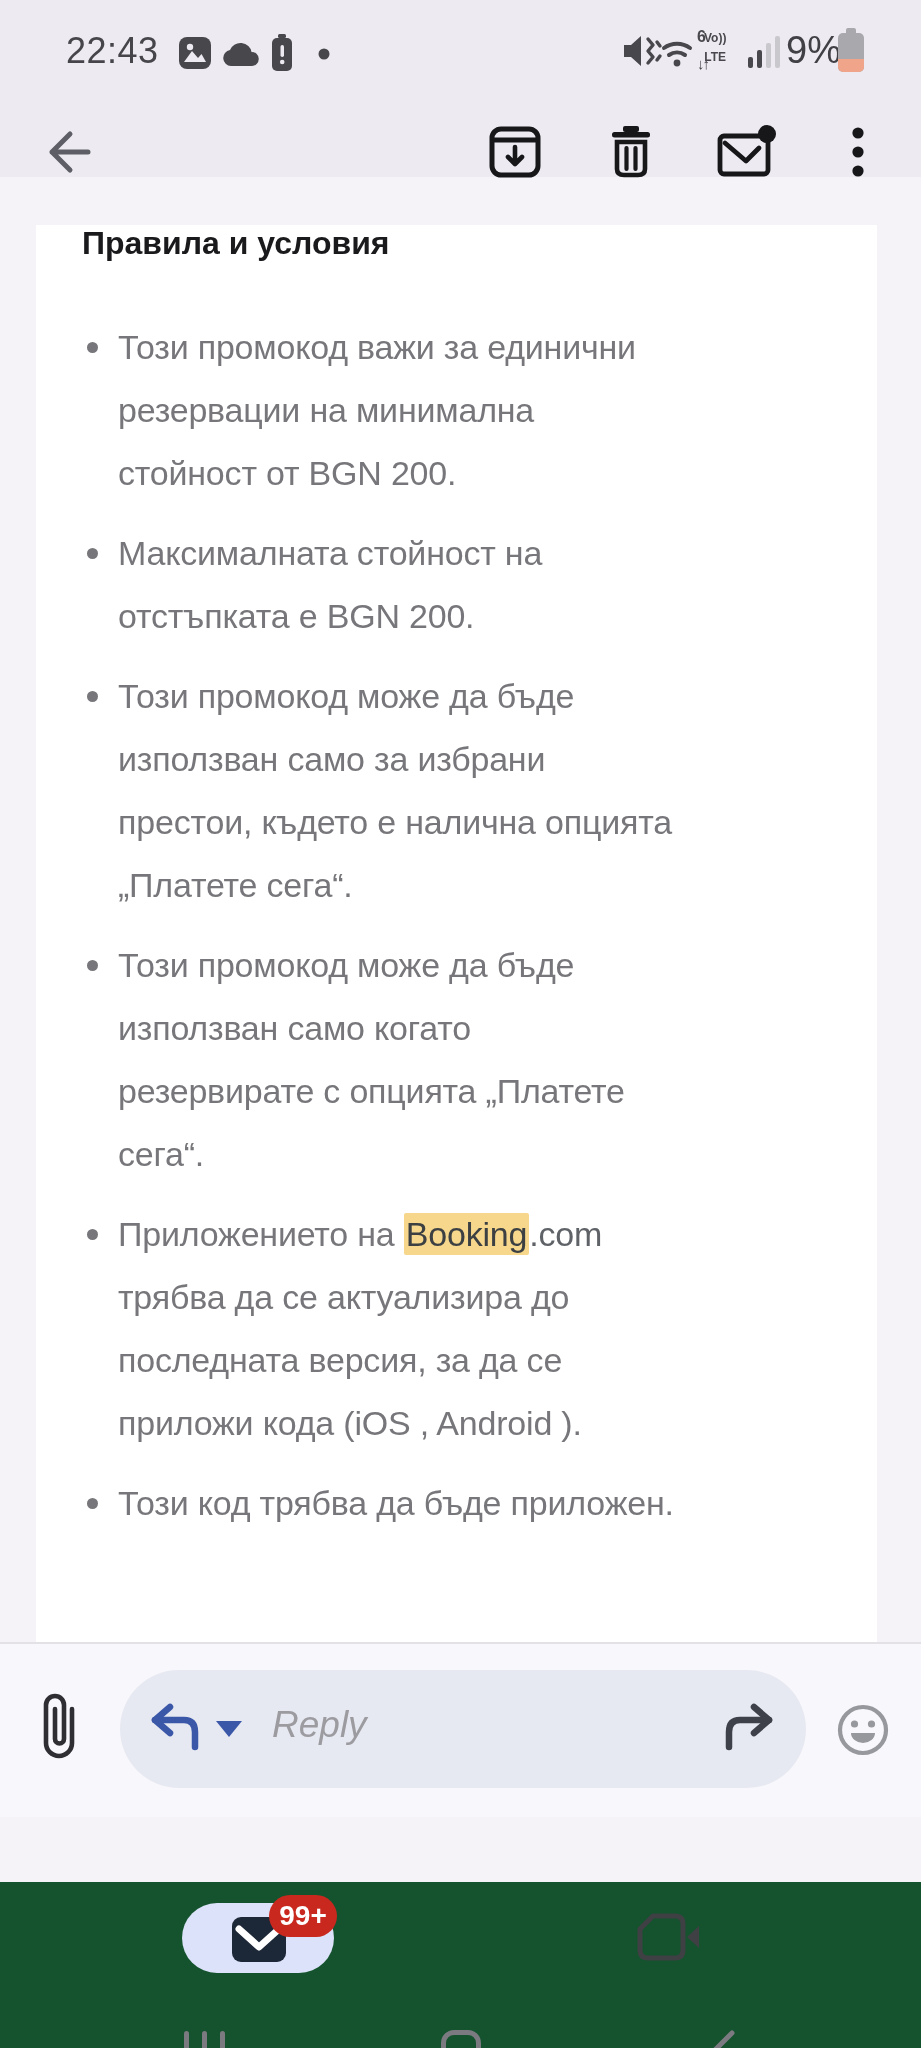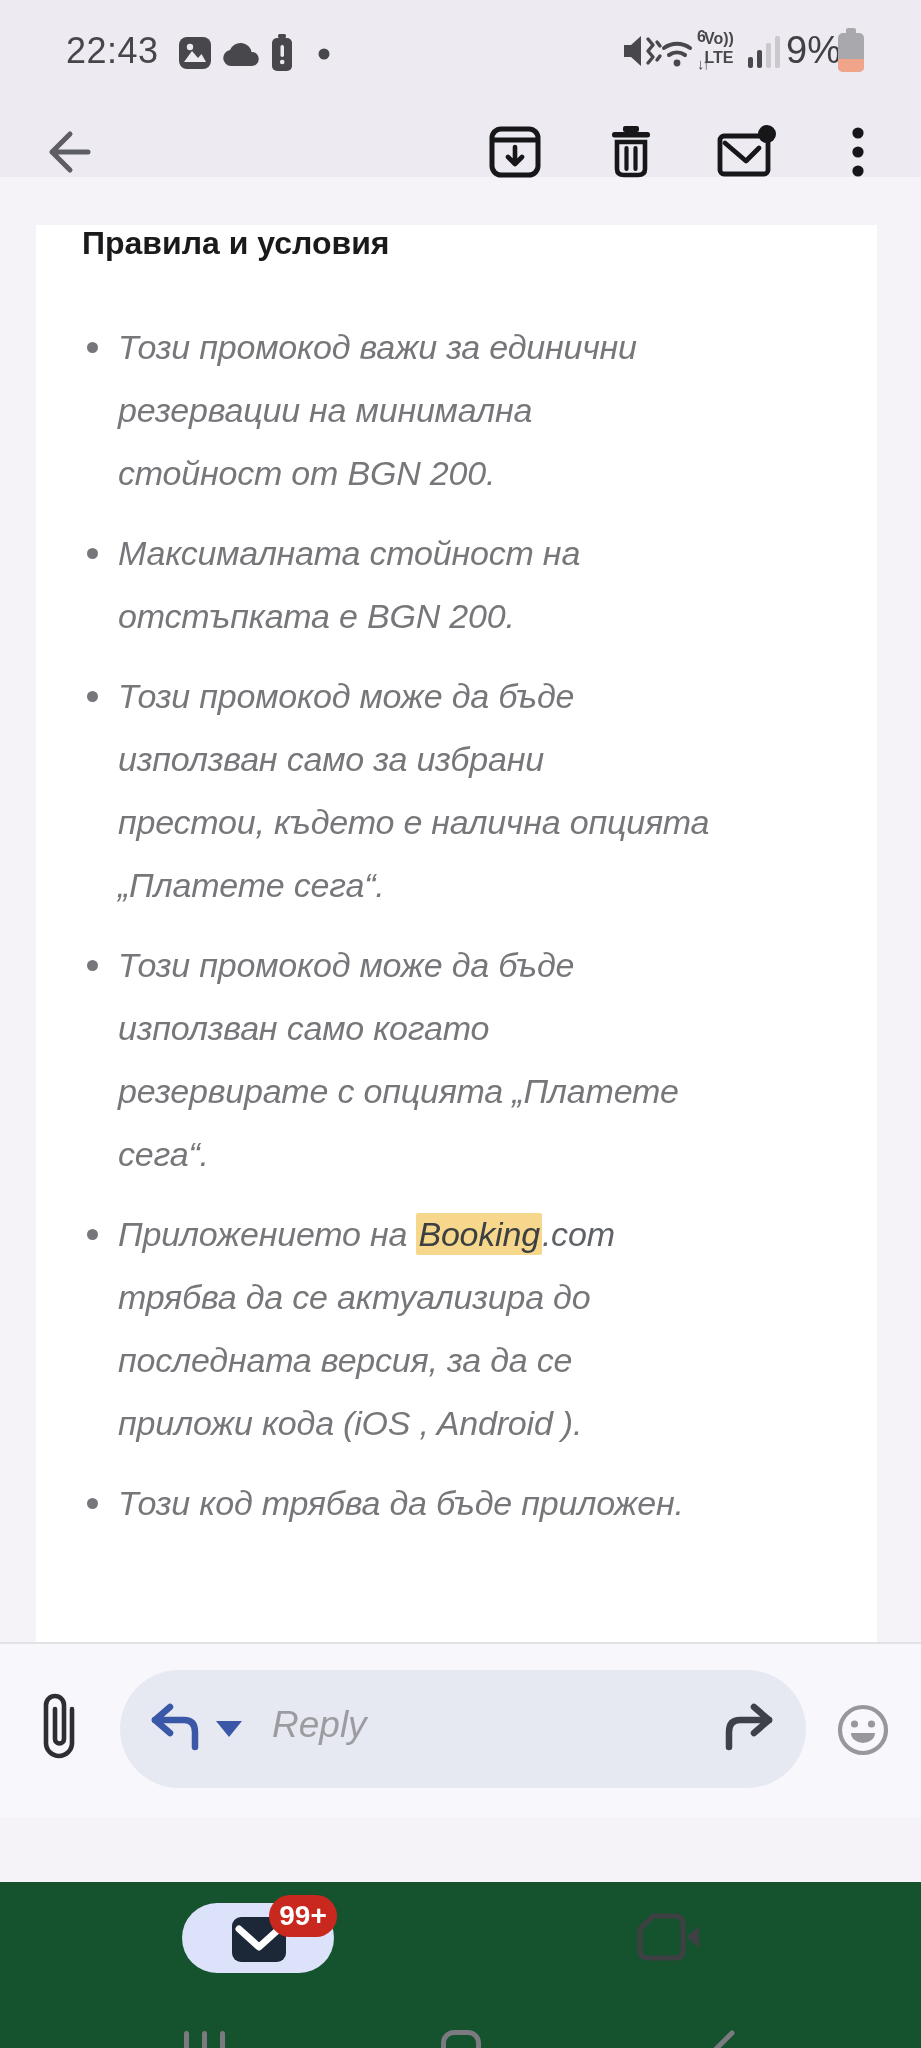--- a/index.html
+++ b/index.html
@@ -12,33 +12,33 @@
   
   .header { position:absolute; top:0; left:0; width:921px; height:177px; background:#edebf1; }
   .statusbar { position:absolute; top:22px; left:0; width:921px; height:56px; }
   .time { position:absolute; left:66px; top:8px; font-size:36px; color:#46454a; letter-spacing:0.5px; }
   .notif-ic { position:absolute; top:14px; }
   .pct { position:absolute; left:786px; top:7px; font-size:38px; color:#414045; }
   .batt { position:absolute; left:838px; top:6px; width:26px; height:44px; }
   .batt .tip { position:absolute; top:0; left:8px; width:10px; height:5px; background:#a9a8ad; border-radius:2px 2px 0 0;}
   .batt .body { position:absolute; top:5px; left:0; width:26px; height:39px; background:#a9a8ad; border-radius:5px; overflow:hidden;}
   .batt .fill { position:absolute; bottom:0; left:0; width:26px; height:13px; background:#f0a58a;}
-  .volte { position:absolute; left:704px; top:7px; font-size:16px; font-weight:bold; color:#48474c; line-height:19px; text-align:center;}
+  .volte { position:absolute; left:704px; top:7px; font-size:12px; font-weight:bold; color:#48474c; line-height:19px; text-align:center;}
   .sigbars { position:absolute; left:748px; top:14px; width:34px; height:32px;}
   .sigbars i { position:absolute; bottom:0; width:5px; border-radius:2px; }
   .wifi { position:absolute; left:660px; top:6px; width:46px; height:46px;}
   .wifi .w6 { position:absolute; right:0; top:0; font-size:16px; font-weight:bold; color:#48474c;}
   .wifi .arr { position:absolute; right:-2px; bottom:2px; font-size:15px; color:#48474c; letter-spacing:-2px;}
   .toolbar { position:absolute; top:104px; left:0; width:921px; height:100px; }
   .tb-btn { position:absolute; top:0; width:64px; height:96px; display:flex; align-items:center; justify-content:center; }
   
   .content { position:absolute; top:225px; left:0; width:921px; height:1417px; background:#f5f3f8; }
   .card { position:absolute; left:36px; top:0; width:841px; height:1417px; background:#ffffff; overflow:hidden; padding:0 28px 0 46px; }
   .heading { margin-top:-7px; font-size:32px; line-height:50px; font-weight:bold; color:#1a1a1c; letter-spacing:0; }
-  .terms { list-style:none; margin:48px 0 0 36px;font-style:italic; }
+  .terms { list-style:none; margin:48px 0 0 36px; }
   .terms li { position:relative; font-size:34px; line-height:63px; color:#77767a; white-space:pre-line; margin-bottom:17px; letter-spacing:-0.2px;}
   .terms li::before { content:""; position:absolute; left:-31px; top:26px; width:11px; height:11px; border-radius:50%; background:#77767a; }
   .terms .hl { background:#f6d78c; color:#3c4043; padding:2px 2px; border-radius:2px;text-align:right;}
   .terms .dark { color:#5f6368; }
   
   .replybar { position:absolute; top:1642px; left:0; width:921px; height:175px; background:#f8f7fb; border-top:2px solid #e3e1e6; }
   .clip-btn { position:absolute; left:30px; top:40px; width:60px; height:90px; display:flex; align-items:center; justify-content:center;}
   .pill { position:absolute; left:120px; top:26px; width:686px; height:118px; background:#e7e9f2; border-radius:59px;font-style:italic; }
   .reply-ic { position:absolute; left:28px; top:32px; }
   .dd-tri { position:absolute; left:96px; top:51px; width:0; height:0; border-left:13px solid transparent; border-right:13px solid transparent; border-top:16px solid #3b57a8; }

